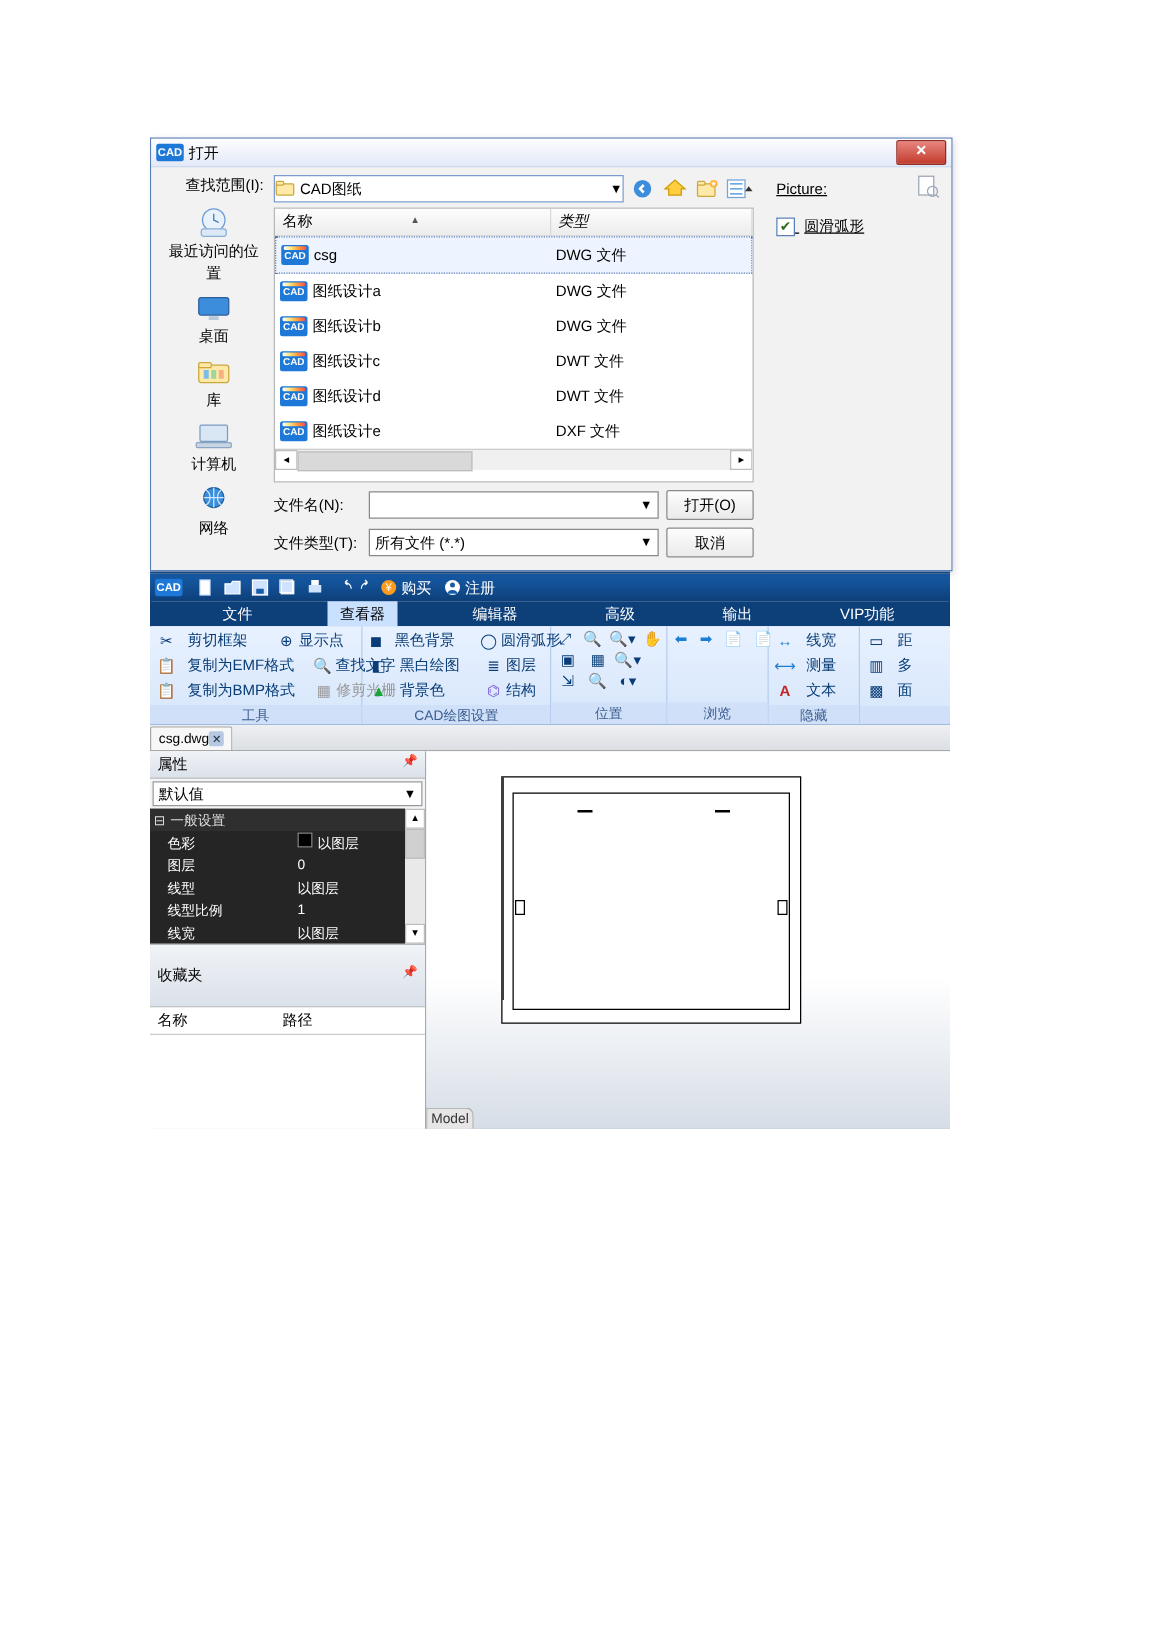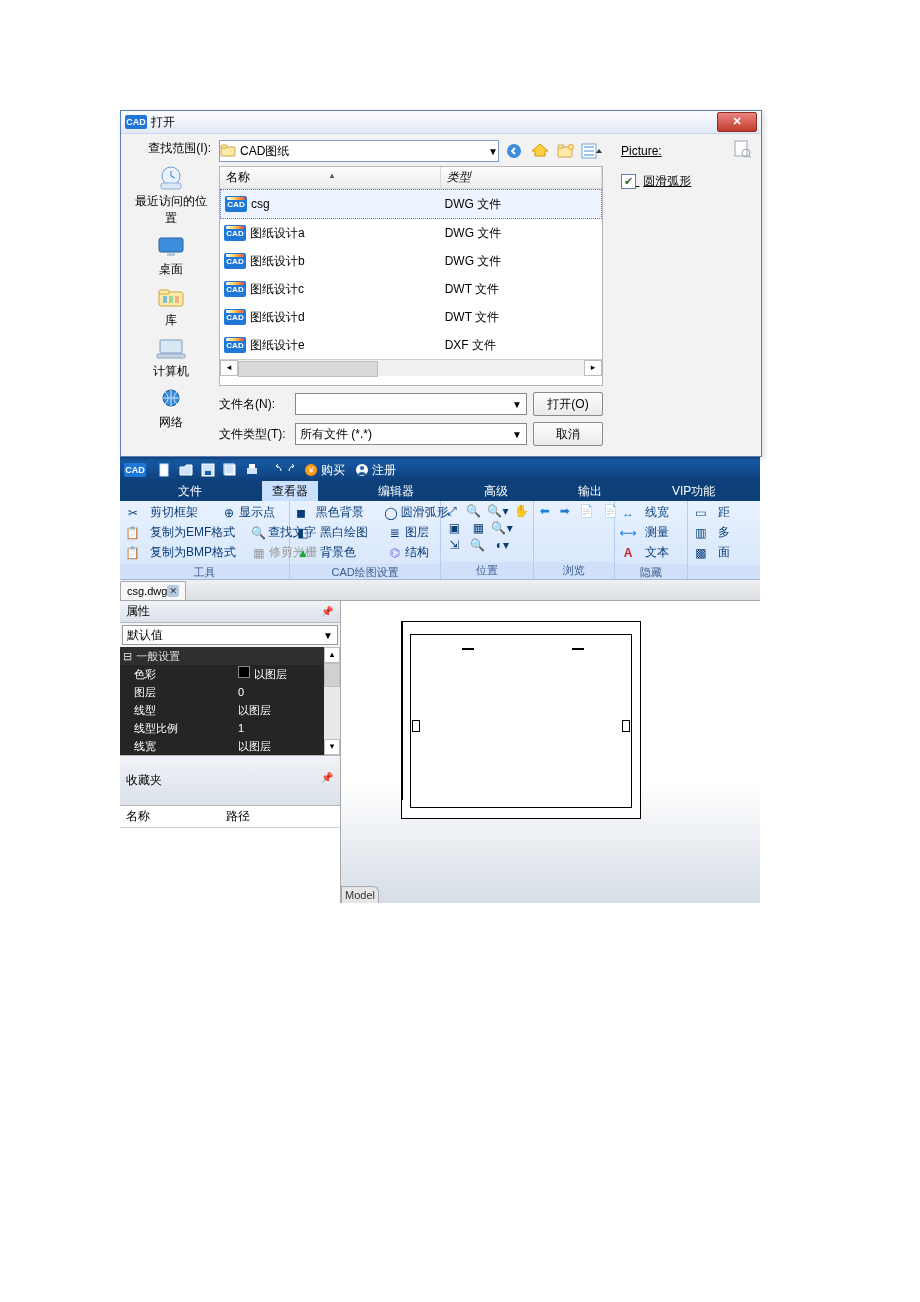--- a/index.html
+++ b/index.html
@@ -288,21 +288,21 @@
     display:flex;align-items:center;gap:0;
     background:#f7f7f7;border:1px solid #a8a8a8;border-bottom:none;
     border-radius:2px 2px 0 0;height:18px;padding:0 6px;font-size:11px
   }
   .doc-tab .close{width:12px;height:12px;background:#b7c8e2;border-radius:2px;color:#234;display:inline-flex;align-items:center;justify-content:center;font-size:9px}
   .ed-body{display:flex;height:302px;background:#d5dbe3}
   .panel{
     width:220px;display:flex;flex-direction:column;border-right:1px solid #a9a9a9;background:#f2f4f7
   }
   .panel-hdr{
-    display:flex;align-items:center;padding:2px 6px;background:linear-gradient(#f0f3f7,#dbe1ea);border-bottom:1px solid #b8b8b8;font-size:12px
+    display:flex;padding:2px 6px;background:linear-gradient(#f0f3f7,#dbe1ea);border-bottom:1px solid #b8b8b8;font-size:12px
   }
   .pin{margin-left:auto;font-size:10px;color:#444}
   .combo{
     display:flex;align-items:center;padding:0 4px;height:18px;border:1px solid #999;background:#fff;margin:2px;
   }
   .combo .arrow{margin-left:auto;font-size:10px}
   .prop-table{
     background:#252525;color:#fff;font-size:11px;flex:0 0 auto
   }
   .prop-table .prow{display:flex;height:18px;align-items:center}

